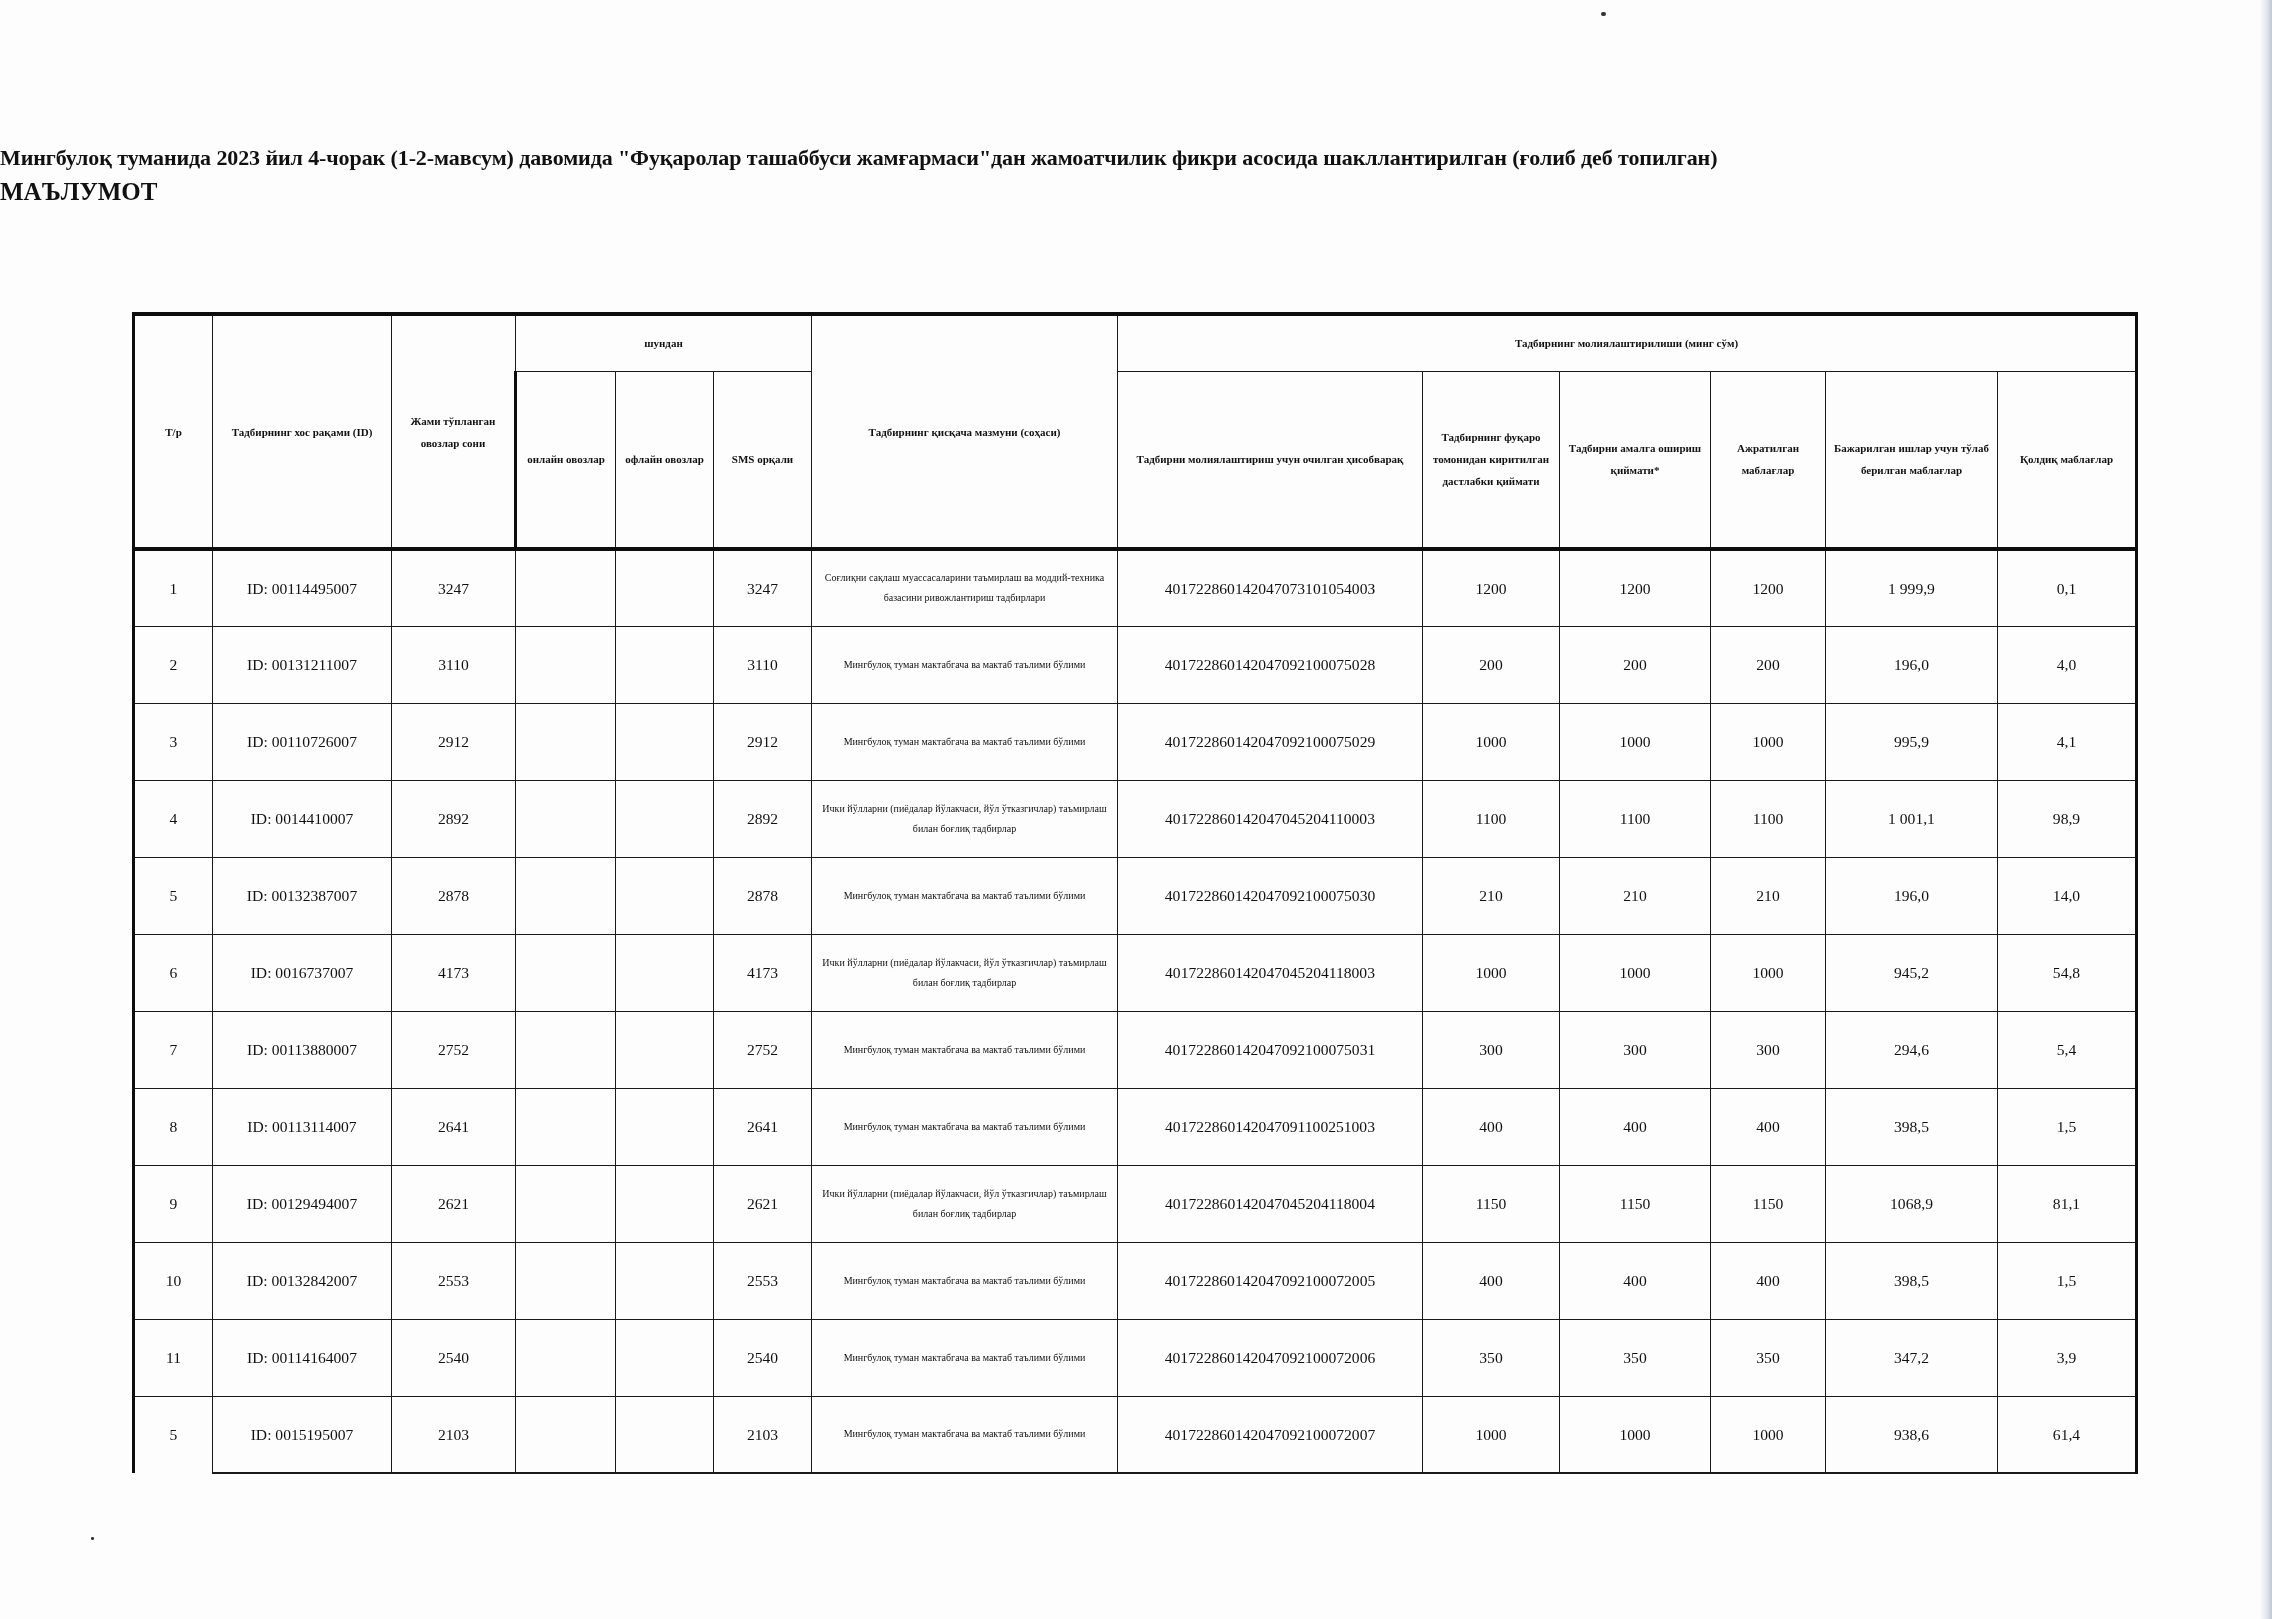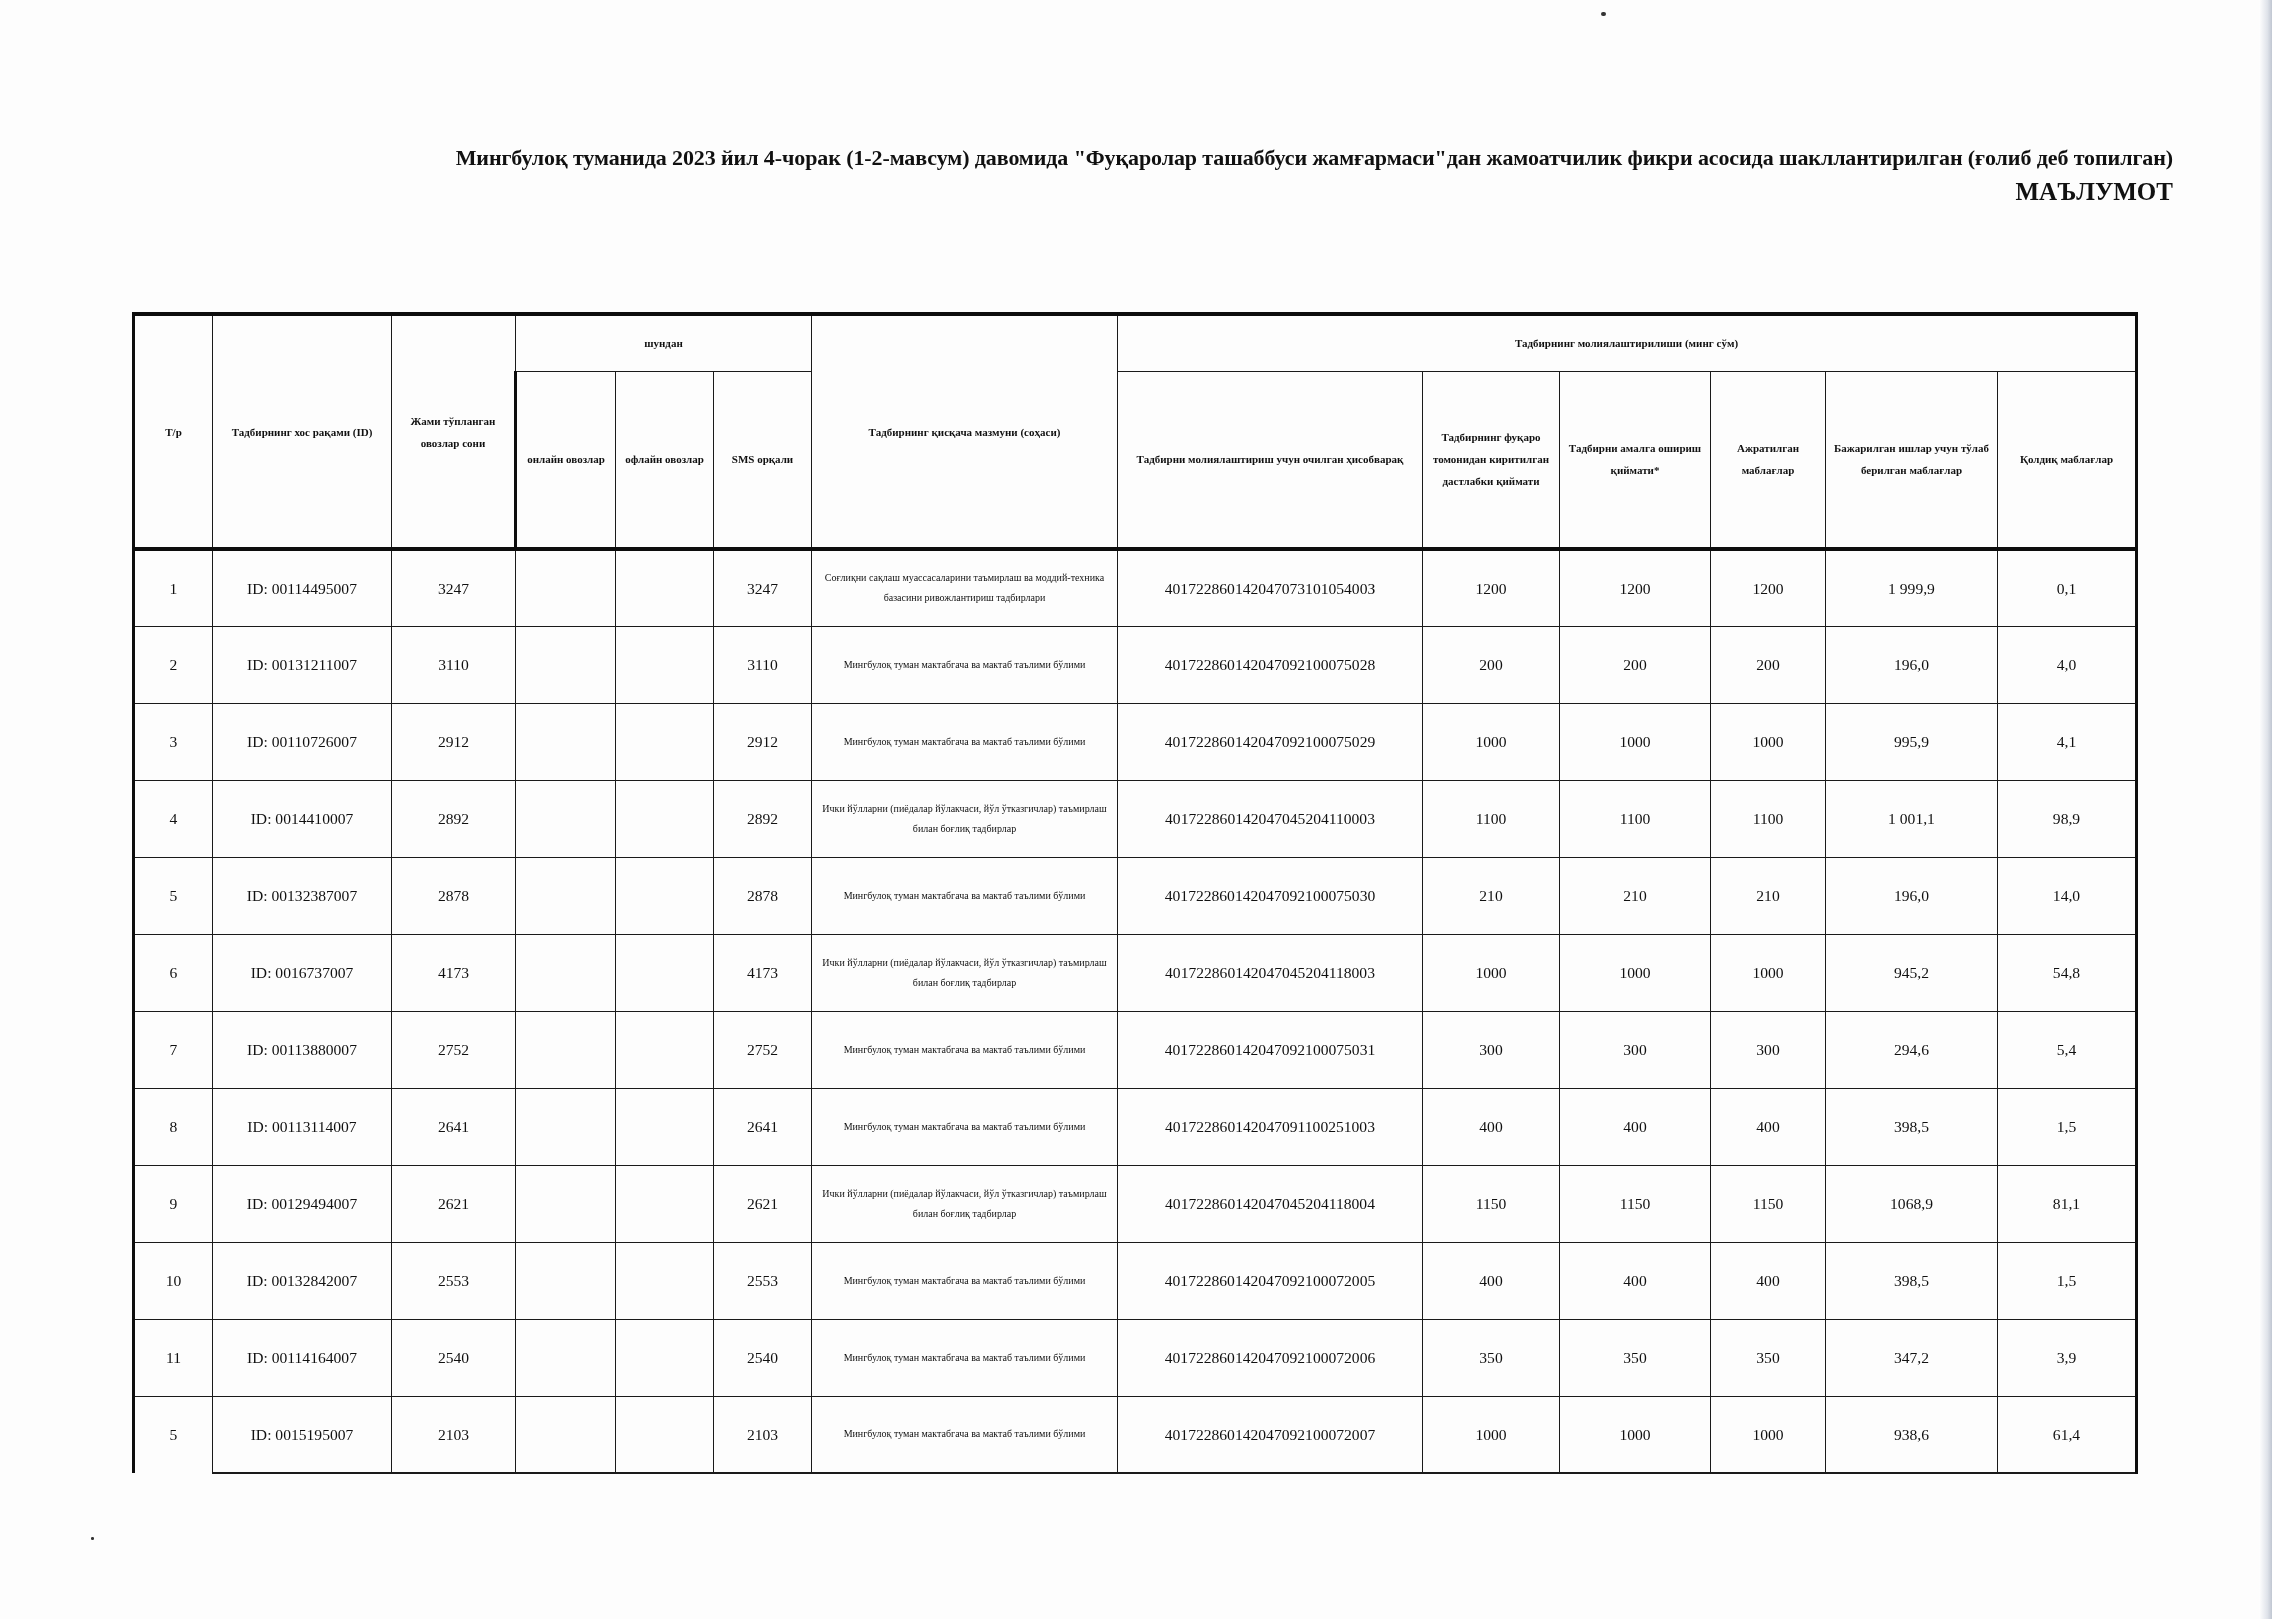--- a/index.html
+++ b/index.html
@@ -7,25 +7,25 @@
     width: 2273px; height: 1620px;
     background: #fdfdfd;
     position: relative;
     overflow: hidden;
     font-family: "Liberation Serif", "DejaVu Serif", serif;
     color: #111;
   }
   .title-block {
     position: absolute;
     left: 0; width: 2173px; top: 142px;
-    text-align: right;
+    text-align: left;
     font-weight: bold;
   }
   .title-line { font-size: 22px; line-height: 31px; letter-spacing: -0.1px; }
-  .title-main { font-size: 25px; line-height: 35px; margin-top: 1.3px; padding-left: 41px; }
+  .title-main { font-size: 25px; line-height: 35px; margin-top: 1.3px; }
 
   .tbl {
     position: absolute;
     left: 132px; top: 312px;
     border-collapse: collapse;
     table-layout: fixed;
   }
   .tbl th, .tbl td {
     border: 1.3px solid #1a1a1a;
     text-align: center;

